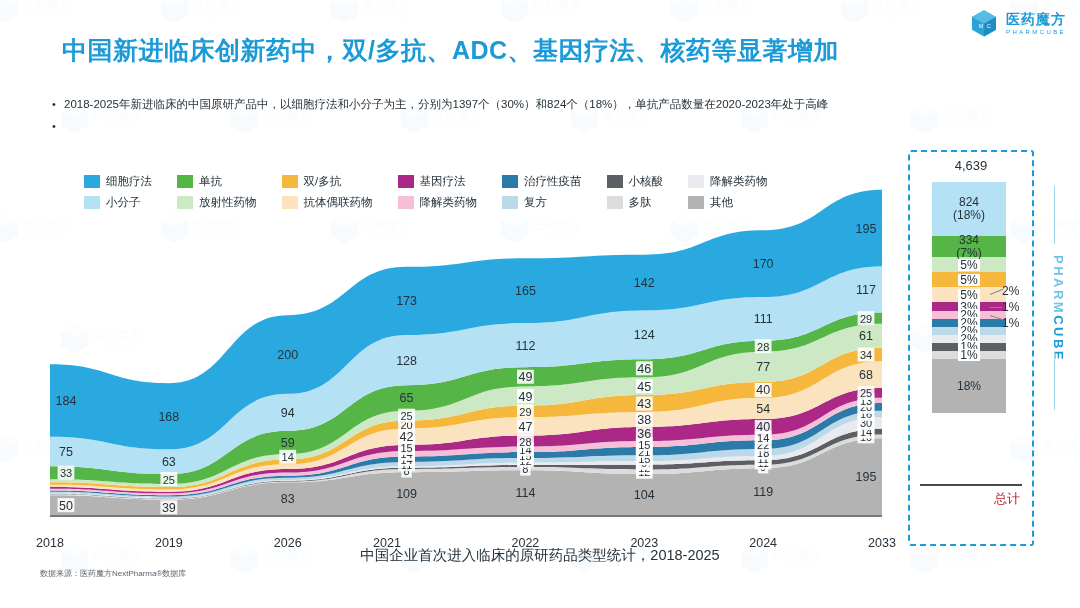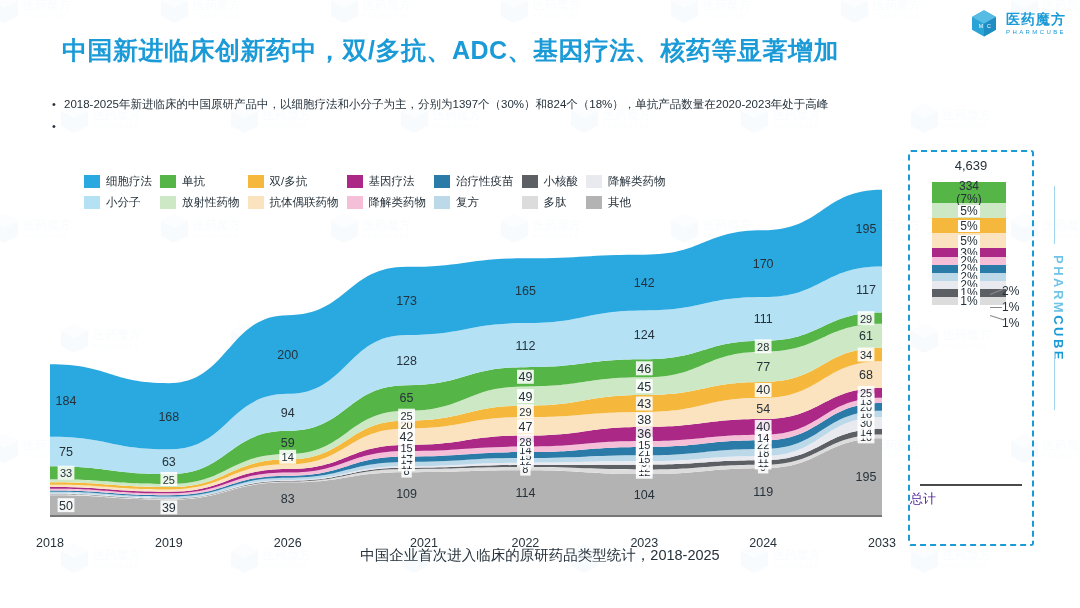--- a/index.html
+++ b/index.html
@@ -24,38 +24,38 @@
     font-size:25px;font-weight:700;color:#1a9ad7;letter-spacing:.5px;white-space:nowrap;
   }
   .bullets{position:absolute;left:52px;top:96px;z-index:8;}
   .bullet{display:flex;align-items:flex-start;font-size:11.5px;color:#26323b;line-height:1.55;margin-bottom:4px;}
   .bullet .dot{width:12px;flex:0 0 12px;text-align:left;font-size:11px;color:#26323b;}
   
   .legend{position:absolute;left:84px;top:174px;z-index:8;
     display:grid;grid-template-columns:repeat(7,auto);gap:6px 0px;align-items:center;}
   .lg{display:flex;align-items:center;font-size:11.5px;color:#26323b;white-space:nowrap;}
   .lg .sw{width:16px;height:13px;margin-right:6px;flex:0 0 16px;}
-  .lg .lb{padding-right:8px;}
+  .lg .lb{padding-right:25px;}
   
   .chart-wrap{position:absolute;left:32px;top:150px;width:868px;height:375px;z-index:6;}
   .chart-svg{display:block;}
   .xaxis{position:absolute;left:32px;top:522px;width:868px;height:20px;z-index:7;
          display:flex;}
   .xtick{font-size:12.5px;color:#26323b;text-align:center;margin-top:14px;}
   
   .total-panel{position:absolute;left:908px;top:150px;width:122px;height:392px;
      border:2px dashed #1a9ad7;border-radius:3px;z-index:6;}
   .total-top{position:absolute;left:0;right:0;top:6px;text-align:center;
      font-size:13px;color:#26323b;}
   .total-bar{position:absolute;left:22px;top:30px;width:74px;}
   .seg{width:100%;display:flex;align-items:center;justify-content:center;
        font-size:12px;color:#26323b;line-height:1.05;text-align:center;box-sizing:border-box;}
   .seg.two{flex-direction:column;}
   .total-base{position:absolute;left:10px;right:10px;height:2px;background:#4a4a4a;}
-  .total-cap{position:absolute;left:0;right:2px;text-align:left;font-size:13px;color:#4c1d95;}
+  .total-cap{position:absolute;left:0;right:12px;text-align:right;font-size:13px;color:#b91c1c;}
   .callout{position:absolute;font-size:12px;color:#26323b;}
   .co-line{position:absolute;background:#8a8a8a;height:1px;transform-origin:left center;}
   
   .brand-v{position:absolute;right:14px;top:255px;z-index:8;
     writing-mode:vertical-rl;font-size:13px;letter-spacing:2.5px;font-weight:700;}
   .brand-v .a{color:#6fc4e8;}
   .brand-v .b{color:#1a9ad7;}
   .brand-rule{position:absolute;right:25px;width:1px;background:#9fd4ec;z-index:8;}
   
   .cap-main{position:absolute;left:0;right:0;top:546px;text-align:center;
@@ -692,30 +692,34 @@
       <text x="834" y="172.66326410819318" text-anchor="middle" font-size="11" font-family="Liberation Sans, sans-serif" fill="#26323b">29</text>
       <text x="834" y="143.95381012197558" text-anchor="middle" font-size="12.5" font-family="Liberation Sans, sans-serif" fill="#26323b">117</text>
       <text x="834" y="82.6021002336202" text-anchor="middle" font-size="12.5" font-family="Liberation Sans, sans-serif" fill="#26323b">195</text>
       <line x1="18" x2="850" y1="366" y2="366" stroke="#4a4a4a" stroke-width="1.6"></line>
     </svg>
 </div>
 <div class="xaxis" id="xaxisBox">
     <div class="xtick" style="position: absolute; left: -12px; width: 60px;">2018</div>
     <div class="xtick" style="position: absolute; left: 106.857px; width: 60px;">2019</div>
     <div class="xtick" style="position: absolute; left: 225.714px; width: 60px;">2026</div>
-    <div class="xtick" style="position: absolute; left: 362px; width: 60px;">2021</div>
+    <div class="xtick" style="position: absolute; left: 325px; width: 60px;">2021</div>
     <div class="xtick" style="position: absolute; left: 463.429px; width: 60px;">2022</div>
     <div class="xtick" style="position: absolute; left: 582.286px; width: 60px;">2023</div>
     <div class="xtick" style="position: absolute; left: 701.143px; width: 60px;">2024</div>
     <div class="xtick" style="position: absolute; left: 820px; width: 60px;">2033</div>
   </div>
 
 <div class="total-panel">
   <div class="total-top">4,639</div>
   <div class="total-bar" id="totalBar">
+      <div class="seg two" style="height: 54px; background: rgb(180, 225, 244);">
+        <span>824</span>
+        <span>(18%)</span>
+      </div>
       <div class="seg two" style="height: 21px; background: rgb(85, 181, 70);">
         <span>334</span>
         <span>(7%)</span>
       </div>
       <div class="seg" style="height: 15px; background: rgb(205, 232, 197);">
         <span style="background: rgb(255, 255, 255); padding: 0px 2px; line-height: 12px; color: rgb(38, 50, 59); position: relative; z-index: 2;">5%</span>
       </div>
       <div class="seg" style="height: 15px; background: rgb(245, 184, 61);">
         <span style="background: rgb(255, 255, 255); padding: 0px 2px; line-height: 12px; color: rgb(38, 50, 59); position: relative; z-index: 2;">5%</span>
       </div>
@@ -735,33 +739,37 @@
         <span style="background: rgb(255, 255, 255); padding: 0px 2px; line-height: 12px; color: rgb(38, 50, 59); position: relative; z-index: 2;">2%</span>
       </div>
       <div class="seg" style="height: 8px; background: rgb(233, 233, 240); overflow: visible;">
         <span style="background: rgb(255, 255, 255); padding: 0px 2px; line-height: 12px; color: rgb(38, 50, 59); position: relative; z-index: 2;">2%</span>
       </div>
       <div class="seg" style="height: 8px; background: rgb(92, 95, 99); overflow: visible;">
         <span style="background: rgb(255, 255, 255); padding: 0px 2px; line-height: 12px; color: rgb(38, 50, 59); position: relative; z-index: 2;">1%</span>
       </div>
       <div class="seg" style="height: 8px; background: rgb(220, 220, 220); overflow: visible;">
         <span style="background: rgb(255, 255, 255); padding: 0px 2px; line-height: 12px; color: rgb(38, 50, 59); position: relative; z-index: 2;">1%</span>
+      </div>
+      <div class="seg" style="height: 54px; background: rgb(179, 179, 179);">
+        <span>18%</span>
       </div>
     </div>
   <div class="total-base" style="top:332px;"></div>
   <div class="total-cap" style="top:338px;">总计</div>
   <div class="callout" style="left:92px;top:132px;">2%</div>
   <div class="callout" style="left:92px;top:148px;">1%</div>
   <div class="callout" style="left:92px;top:164px;">1%</div>
   <div class="co-line" style="left:80px;top:142px;width:14px;transform:rotate(-22deg);"></div>
   <div class="co-line" style="left:80px;top:155px;width:12px;"></div>
   <div class="co-line" style="left:80px;top:163px;width:14px;transform:rotate(18deg);"></div>
 </div>
 
 <div class="brand-rule" style="top:186px;height:58px;"></div>
 <div class="brand-v">
   <span class="a">PHARM</span><span class="b">CUBE</span>
 </div>
 <div class="brand-rule" style="top:352px;height:58px;"></div>
 
 <div class="cap-main">中国企业首次进入临床的原研药品类型统计，2018-2025</div>
 <div class="notes">
+  <div class="note">数据来源：医药魔方NextPharma®数据库</div>
 </div>
 
 </body></html>

